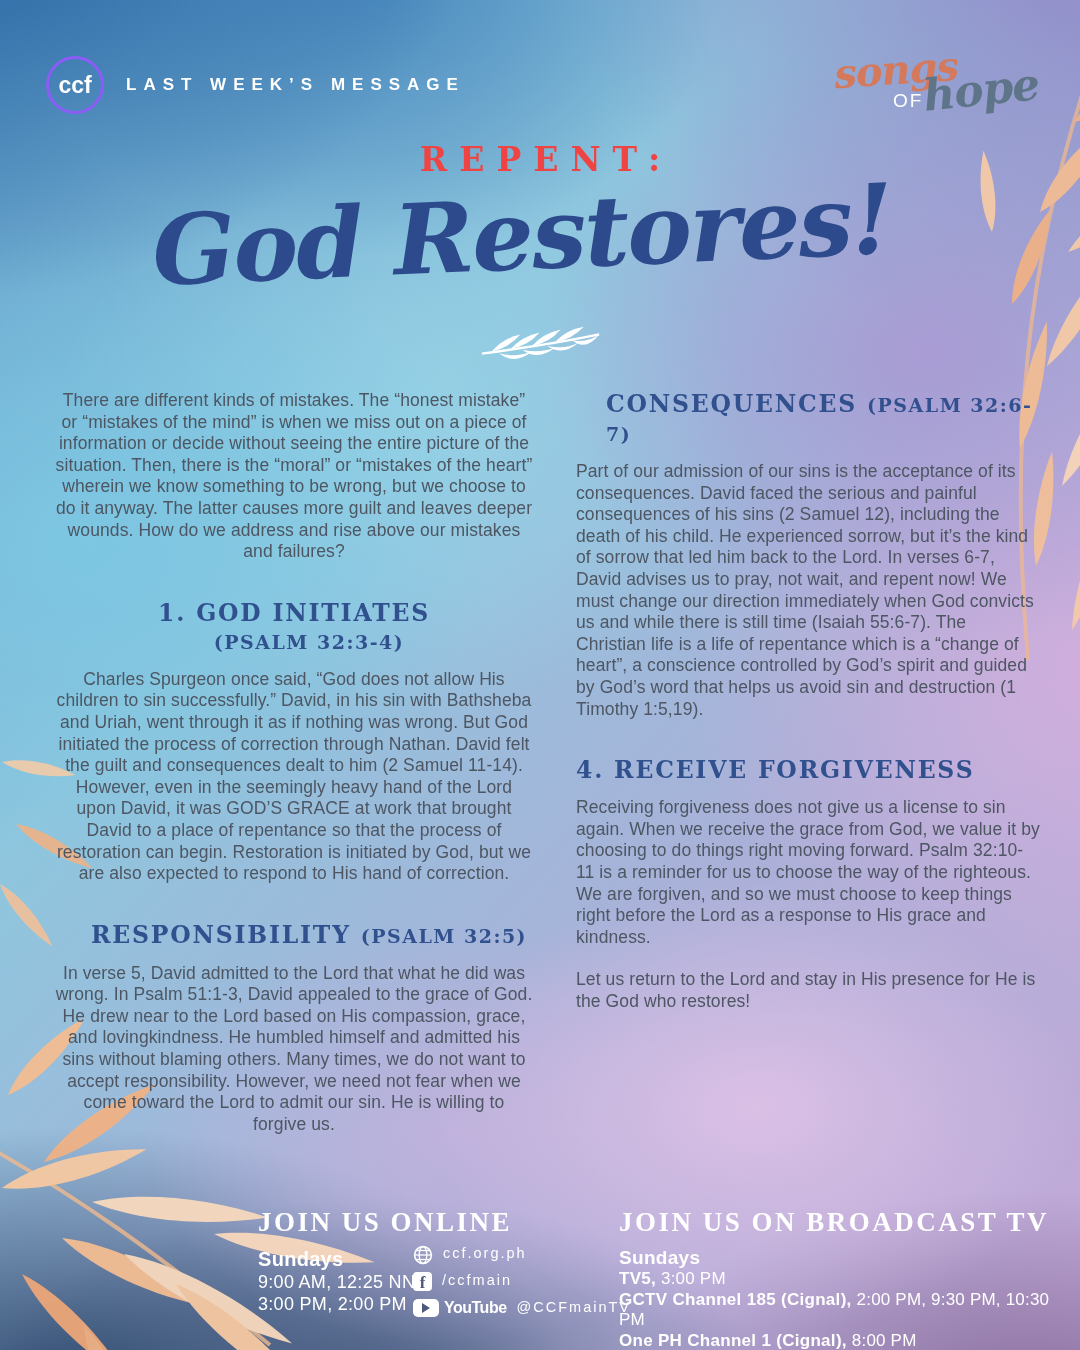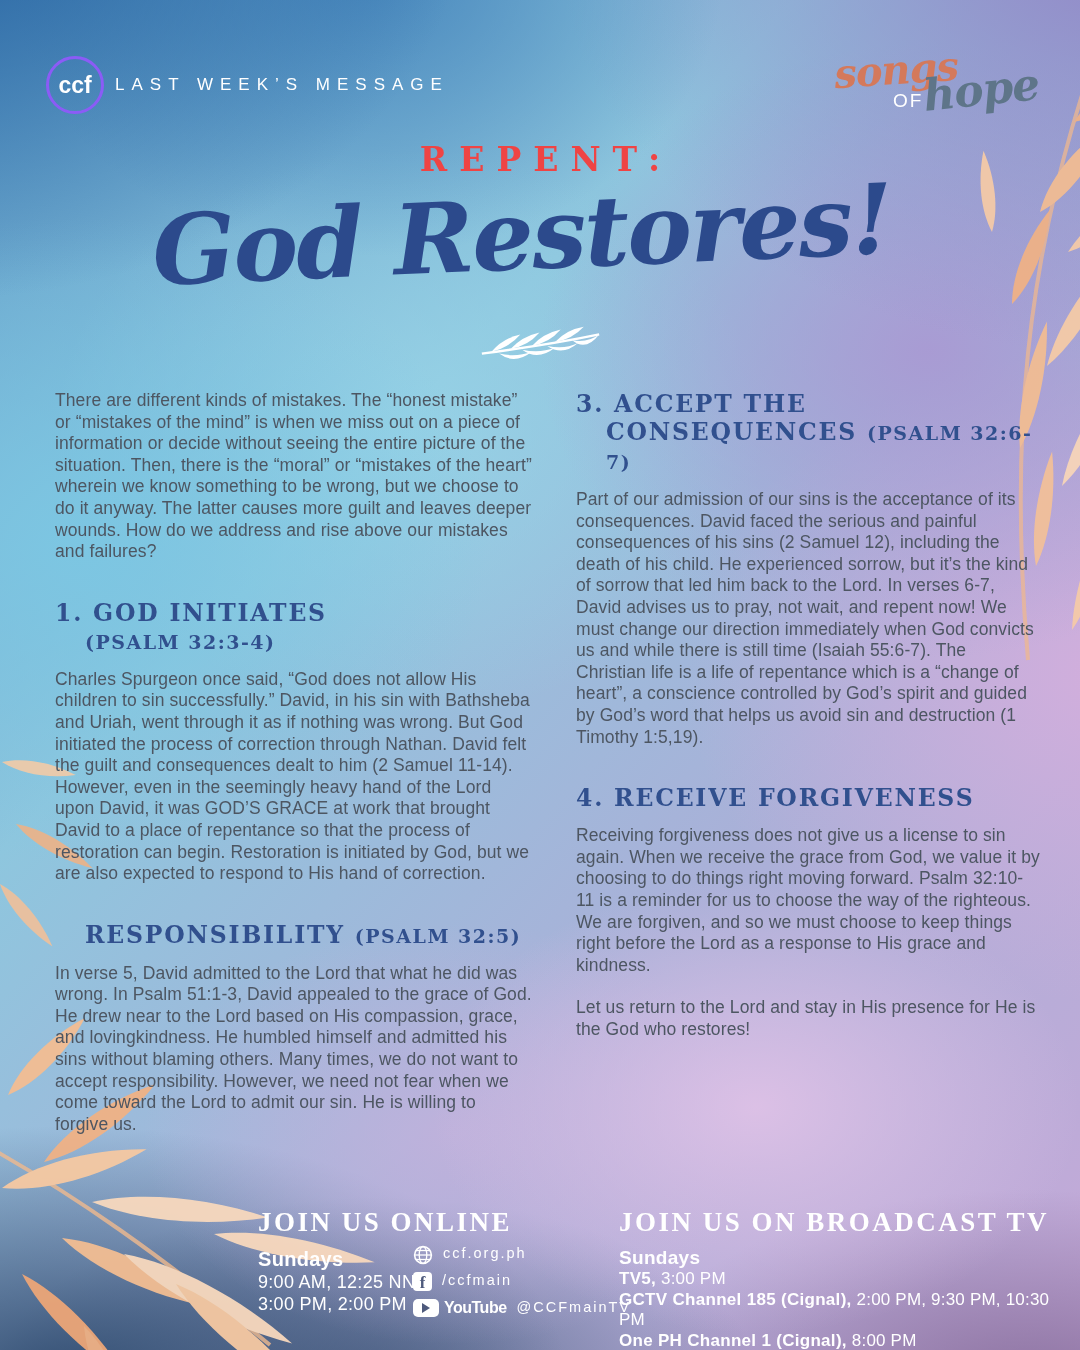--- a/index.html
+++ b/index.html
@@ -29,22 +29,22 @@
   .leaves{position:absolute;inset:0;pointer-events:none;}
 
   
   .logo{
     position:absolute;left:46px;top:56px;width:52px;height:52px;
     border:3px solid #8b5cf6;border-radius:50%;
     display:flex;align-items:center;justify-content:center;
     color:#fff;font-weight:bold;font-size:23px;letter-spacing:0;
   }
   .kicker{
-    position:absolute;left:115px;top:75px;
-    color:#fff;font-size:17px;font-weight:normal;letter-spacing:7px;
+    position:absolute;left:126px;top:75px;
+    color:#fff;font-size:17px;font-weight:bold;letter-spacing:7px;
   }
   .brand{position:absolute;left:820px;top:38px;width:230px;height:100px;}
   .brand .songs{
     position:absolute;left:14px;top:8px;
     font-family:"DejaVu Serif",serif;font-style:italic;font-weight:bold;
     font-size:40px;color:#d4795b;transform:rotate(-4deg);letter-spacing:-1px;
   }
   .brand .of{
     position:absolute;left:73px;top:52px;
     font-family:Liberation Sans, sans-serif;font-size:19px;color:#fff;letter-spacing:2px;
@@ -64,21 +64,21 @@
   .title-main{
     position:absolute;left:-18px;right:18px;top:178px;text-align:center;
     font-family:"DejaVu Serif",serif;font-style:italic;font-weight:bold;
     font-size:97px;color:#2c4a8c;transform:rotate(-2.5deg);letter-spacing:-2px;
     white-space:nowrap;
   }
   .laurel{position:absolute;left:478px;top:318px;}
 
   
   .col{position:absolute;top:390px;}
-  .col-left{left:55px;width:478px;}
+  .col-left{left:55px;width:478px;text-align:center;}
   .col-right{left:576px;width:464px;}
   .body-text{
     margin:0;font-size:17.5px;line-height:21.6px;color:#4d5662;
     letter-spacing:.1px;
   }
   .sec-heading{
     margin:0;font-family:"DejaVu Serif",serif;font-weight:bold;
     color:#31508e;font-size:23.5px;letter-spacing:1.8px;line-height:28px;
   }
   .sec-heading .hl2{display:block;padding-left:30px;}
@@ -202,21 +202,20 @@
   <p class="body-text mt-par">Charles Spurgeon once said, “God does not allow His children to sin successfully.” David, in his sin with Bathsheba and Uriah, went through it as if nothing was wrong. But God initiated the process of correction through Nathan. David felt the guilt and consequences dealt to him (2 Samuel 11-14). However, even in the seemingly heavy hand of the Lord upon David, it was GOD’S GRACE at work that brought David to a place of repentance so that the process of restoration can begin. Restoration is initiated by God, but we are also expected to respond to His hand of correction.</p>
 
   <h3 class="sec-heading mt-sec">
     <span class="hl2"><span>RESPONSIBILITY</span> <span class="ref">(PSALM 32:5)</span></span>
   </h3>
   <p class="body-text mt-par">In verse 5, David admitted to the Lord that what he did was wrong. In Psalm 51:1-3, David appealed to the grace of God. He drew near to the Lord based on His compassion, grace, and lovingkindness. He humbled himself and admitted his sins without blaming others. Many times, we do not want to accept responsibility. However, we need not fear when we come toward the Lord to admit our sin. He is willing to forgive us.</p>
 </div>
 
 <div class="col col-right">
   <h3 class="sec-heading">
-    <span class="hl1">3. ACCEPT THE</span>
     <span class="hl2"><span>CONSEQUENCES</span> <span class="ref">(PSALM 32:6-7)</span></span>
   </h3>
   <p class="body-text mt-par">Part of our admission of our sins is the acceptance of its consequences. David faced the serious and painful consequences of his sins (2 Samuel 12), including the death of his child. He experienced sorrow, but it’s the kind of sorrow that led him back to the Lord. In verses 6-7, David advises us to pray, not wait, and repent now! We must change our direction immediately when God convicts us and while there is still time (Isaiah 55:6-7). The Christian life is a life of repentance which is a “change of heart”, a conscience controlled by God’s spirit and guided by God’s word that helps us avoid sin and destruction (1 Timothy 1:5,19).</p>
 
   <h3 class="sec-heading mt-sec">
     <span class="hl1">4. RECEIVE FORGIVENESS</span>
   </h3>
   <p class="body-text mt-par">Receiving forgiveness does not give us a license to sin again. When we receive the grace from God, we value it by choosing to do things right moving forward. Psalm 32:10-11 is a reminder for us to choose the way of the righteous. We are forgiven, and so we must choose to keep things right before the Lord as a response to His grace and kindness.</p>
 
   <p class="body-text mt-close">Let us return to the Lord and stay in His presence for He is the God who restores!</p>

